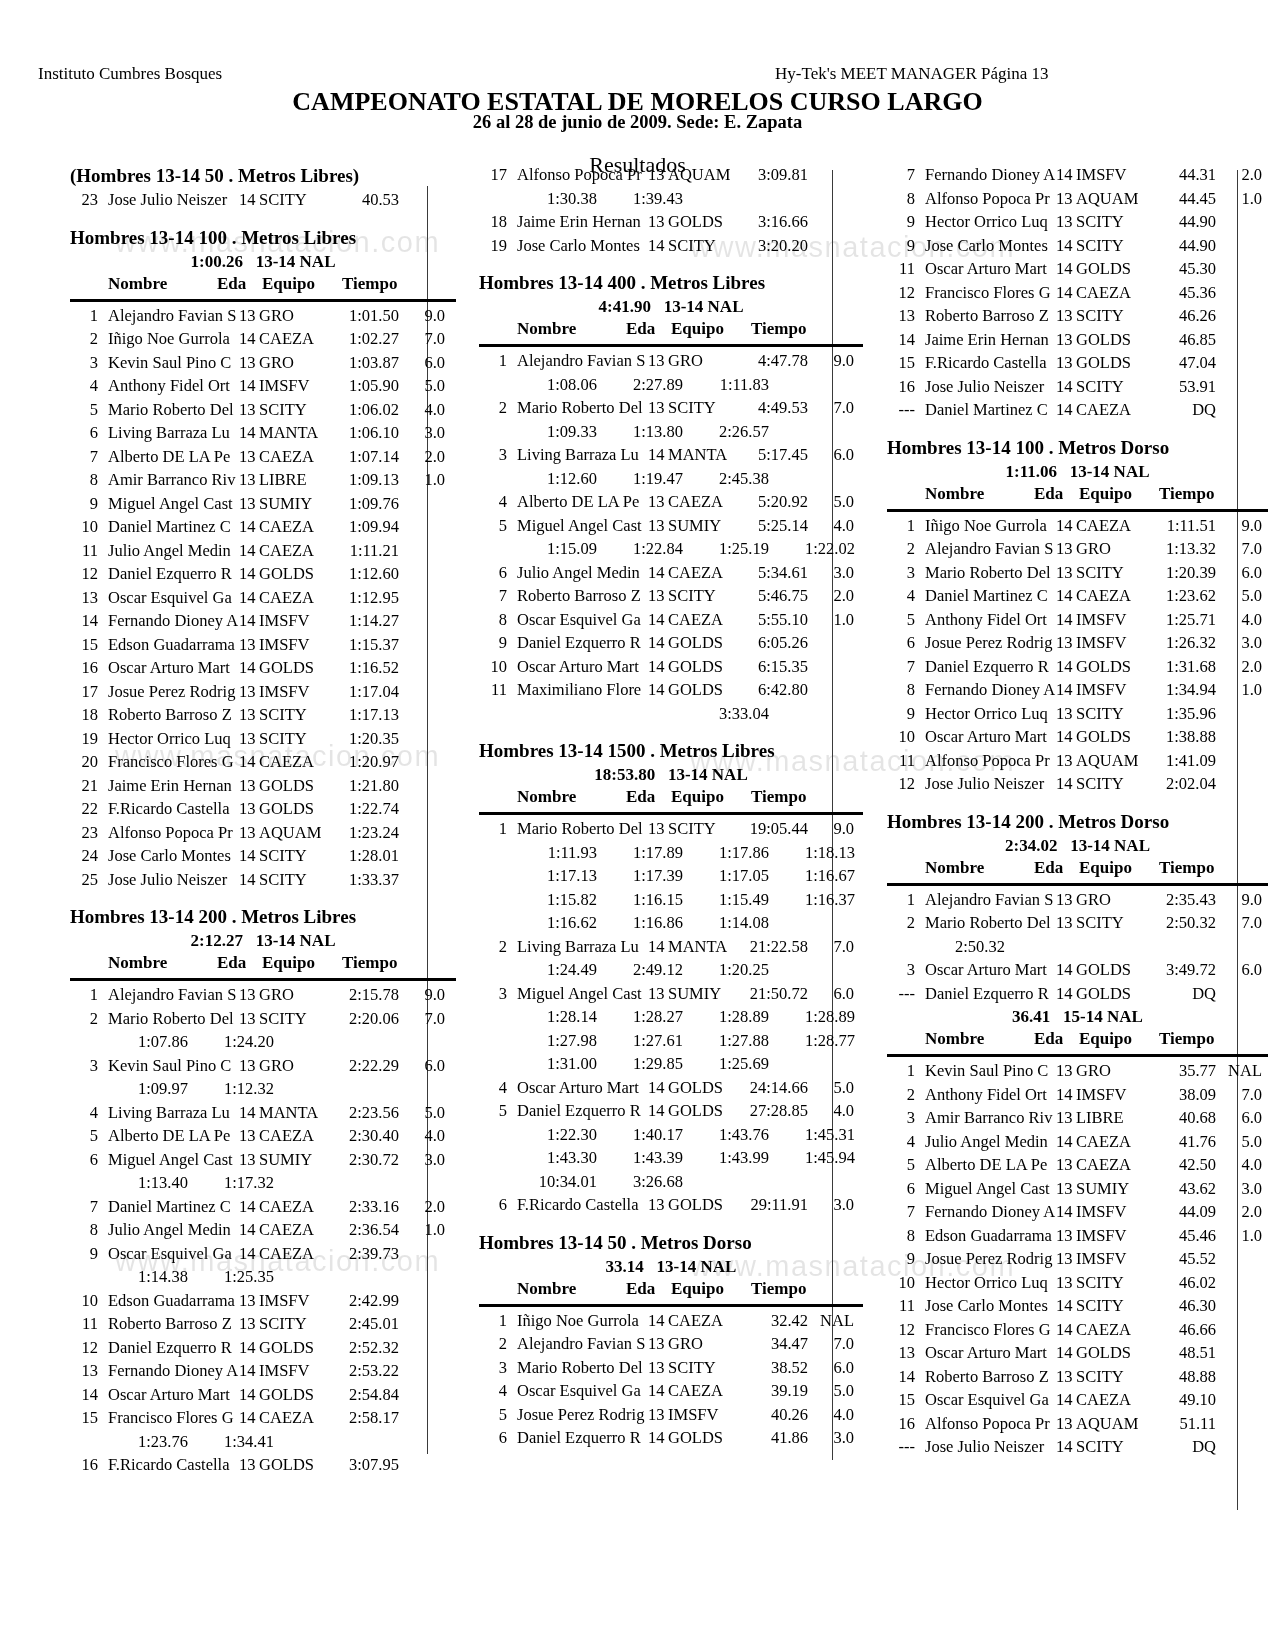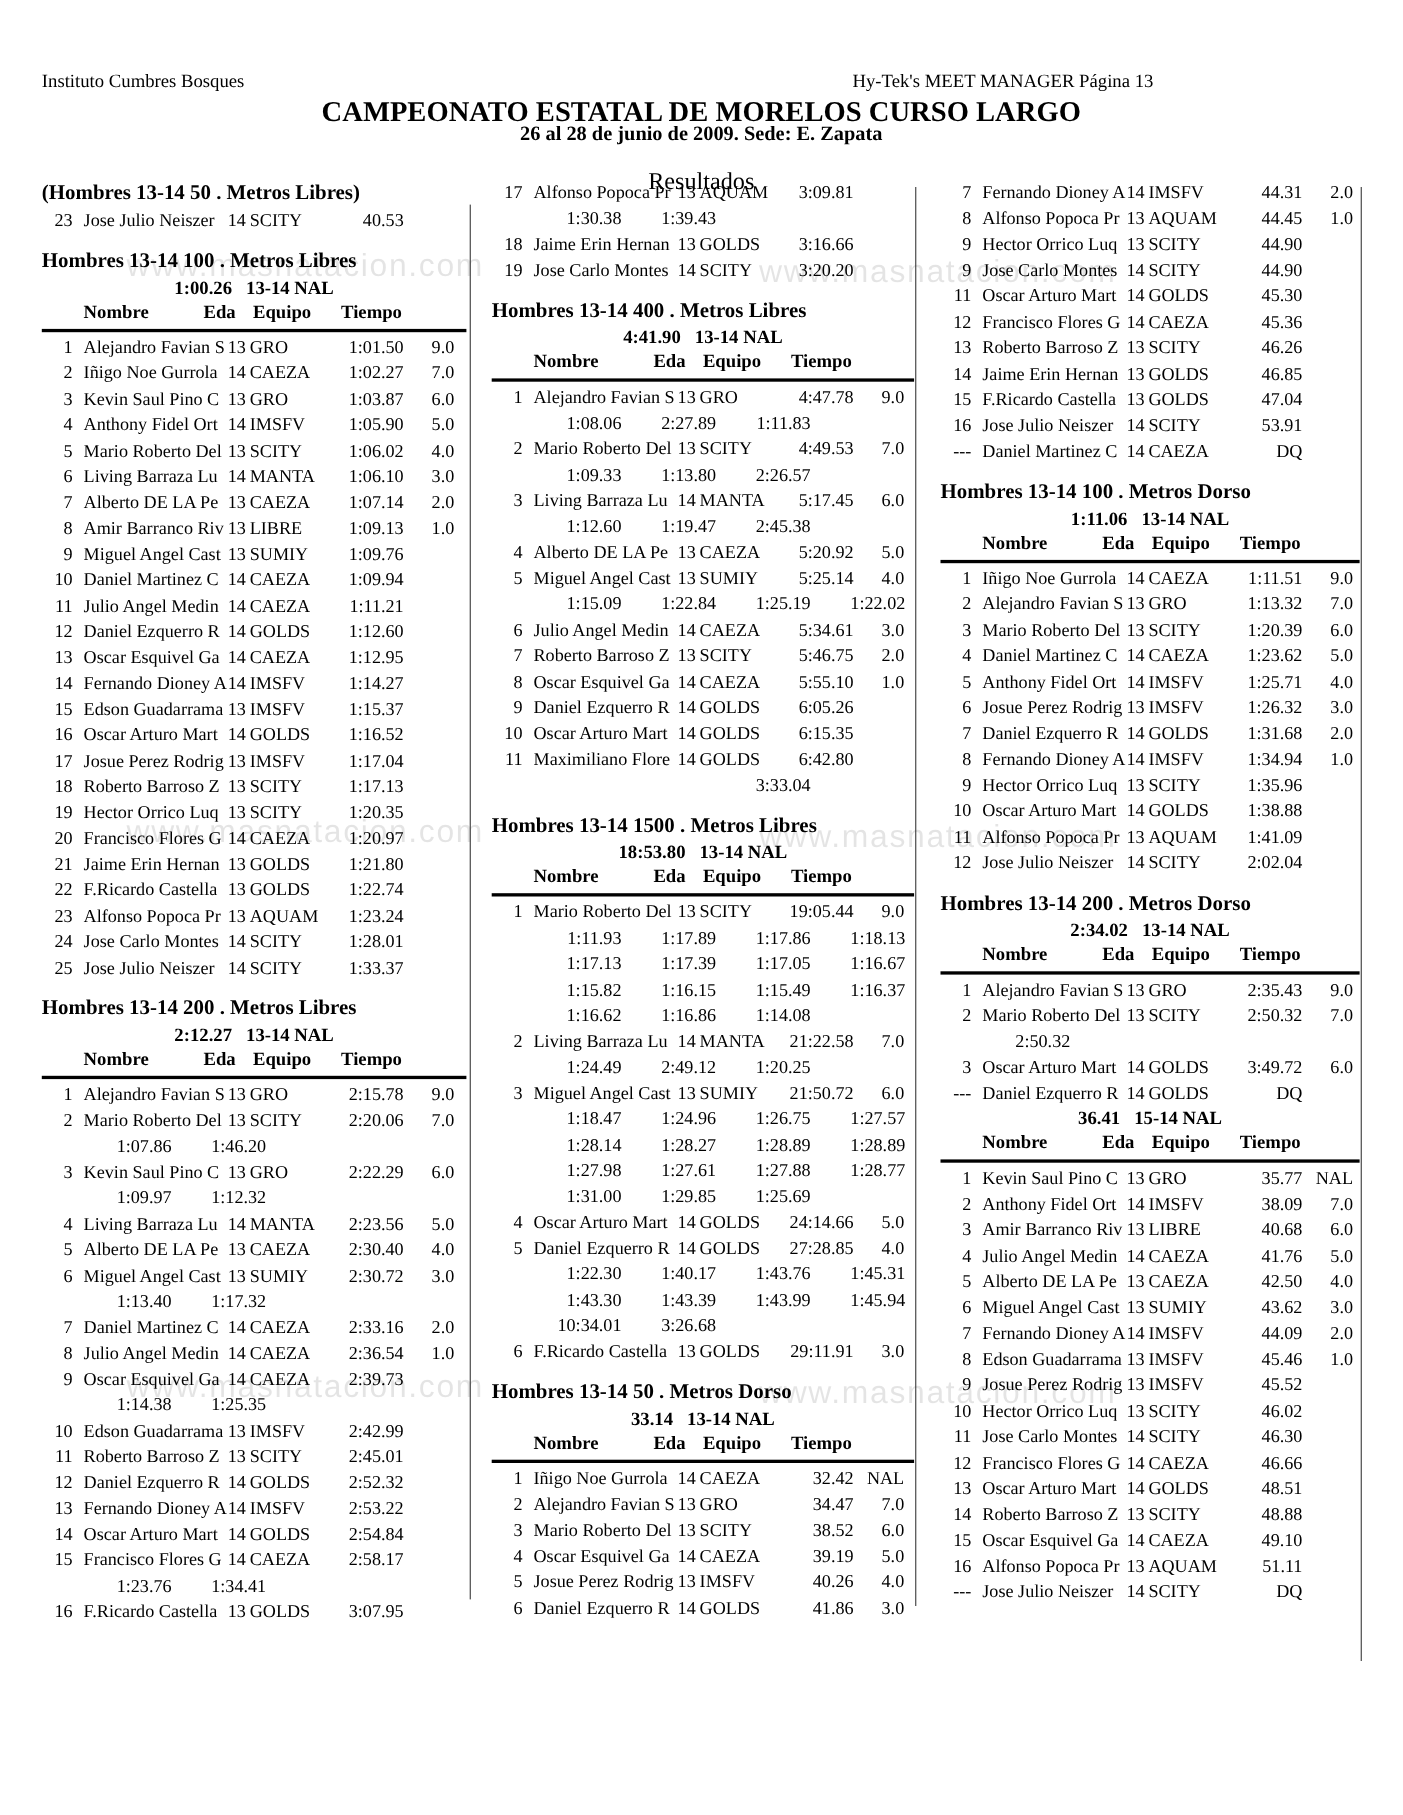--- a/index.html
+++ b/index.html
@@ -4,21 +4,21 @@
 <style>
   html,body{margin:0;padding:0;background:#fff;}
   .page{position:relative;width:1275px;height:1650px;background:#fff;
         font-family:"Liberation Serif",serif;color:#000;overflow:hidden;}
   .hdr-left{position:absolute;left:38px;top:64px;font-size:17px;}
   .hdr-right{position:absolute;left:775px;top:64px;font-size:17px;}
   .meet-title{position:absolute;left:0;top:87px;width:100%;text-align:center;font-weight:bold;font-size:26px;}
   .meet-sub{position:absolute;left:0;top:112px;width:100%;text-align:center;font-weight:bold;font-size:18.5px;}
   .results-h{position:absolute;left:0;top:152px;width:100%;text-align:center;font-weight:normal;font-size:22px;}
 
-  .col{position:absolute;top:163px;}
+  .col{position:absolute;top:163px;margin-left:32px;}
   #col-0{left:38px;width:386px;}
   #col-1{left:447px;width:384px;}
   #col-2{left:855px;width:381px;}
 
   .sec-title{font-weight:bold;font-size:19px;line-height:25px;margin-top:13px;white-space:nowrap;}
   .section:first-child .sec-title{margin-top:0;}
   .record-line{font-weight:bold;font-size:17px;line-height:23px;text-align:center;white-space:pre;}
   .thead{position:relative;height:26px;border-bottom:3px solid #000;margin-bottom:2px;font-weight:bold;font-size:17px;}
   .thead span{position:absolute;top:1px;}
   .th-name{left:38px;}.th-age{left:147px;}.th-team{left:192px;}.th-time{left:272px;}
@@ -304,21 +304,21 @@
         <div class="row">
           <span class="c-place">2</span>
           <span class="c-name">Mario Roberto Del</span>
           <span class="c-age">13</span>
           <span class="c-team">SCITY</span>
           <span class="c-time">2:20.06</span>
           <span class="c-pts">7.0</span>
         </div>
         <div class="row splits">
           <span class="c-split">1:07.86</span>
-          <span class="c-split">1:46.20</span>
+          <span class="c-split">1:24.20</span>
         </div>
         <div class="row">
           <span class="c-place">3</span>
           <span class="c-name">Kevin Saul Pino C</span>
           <span class="c-age">13</span>
           <span class="c-team">GRO</span>
           <span class="c-time">2:22.29</span>
           <span class="c-pts">6.0</span>
         </div>
         <div class="row splits">
@@ -653,26 +653,20 @@
         </div>
         <div class="row">
           <span class="c-place">3</span>
           <span class="c-name">Miguel Angel Cast</span>
           <span class="c-age">13</span>
           <span class="c-team">SUMIY</span>
           <span class="c-time">21:50.72</span>
           <span class="c-pts">6.0</span>
         </div>
         <div class="row splits">
-          <span class="c-split">1:18.47</span>
-          <span class="c-split">1:24.96</span>
-          <span class="c-split">1:26.75</span>
-          <span class="c-split">1:27.57</span>
-        </div>
-        <div class="row splits">
           <span class="c-split">1:28.14</span>
           <span class="c-split">1:28.27</span>
           <span class="c-split">1:28.89</span>
           <span class="c-split">1:28.89</span>
         </div>
         <div class="row splits">
           <span class="c-split">1:27.98</span>
           <span class="c-split">1:27.61</span>
           <span class="c-split">1:27.88</span>
           <span class="c-split">1:28.77</span>

